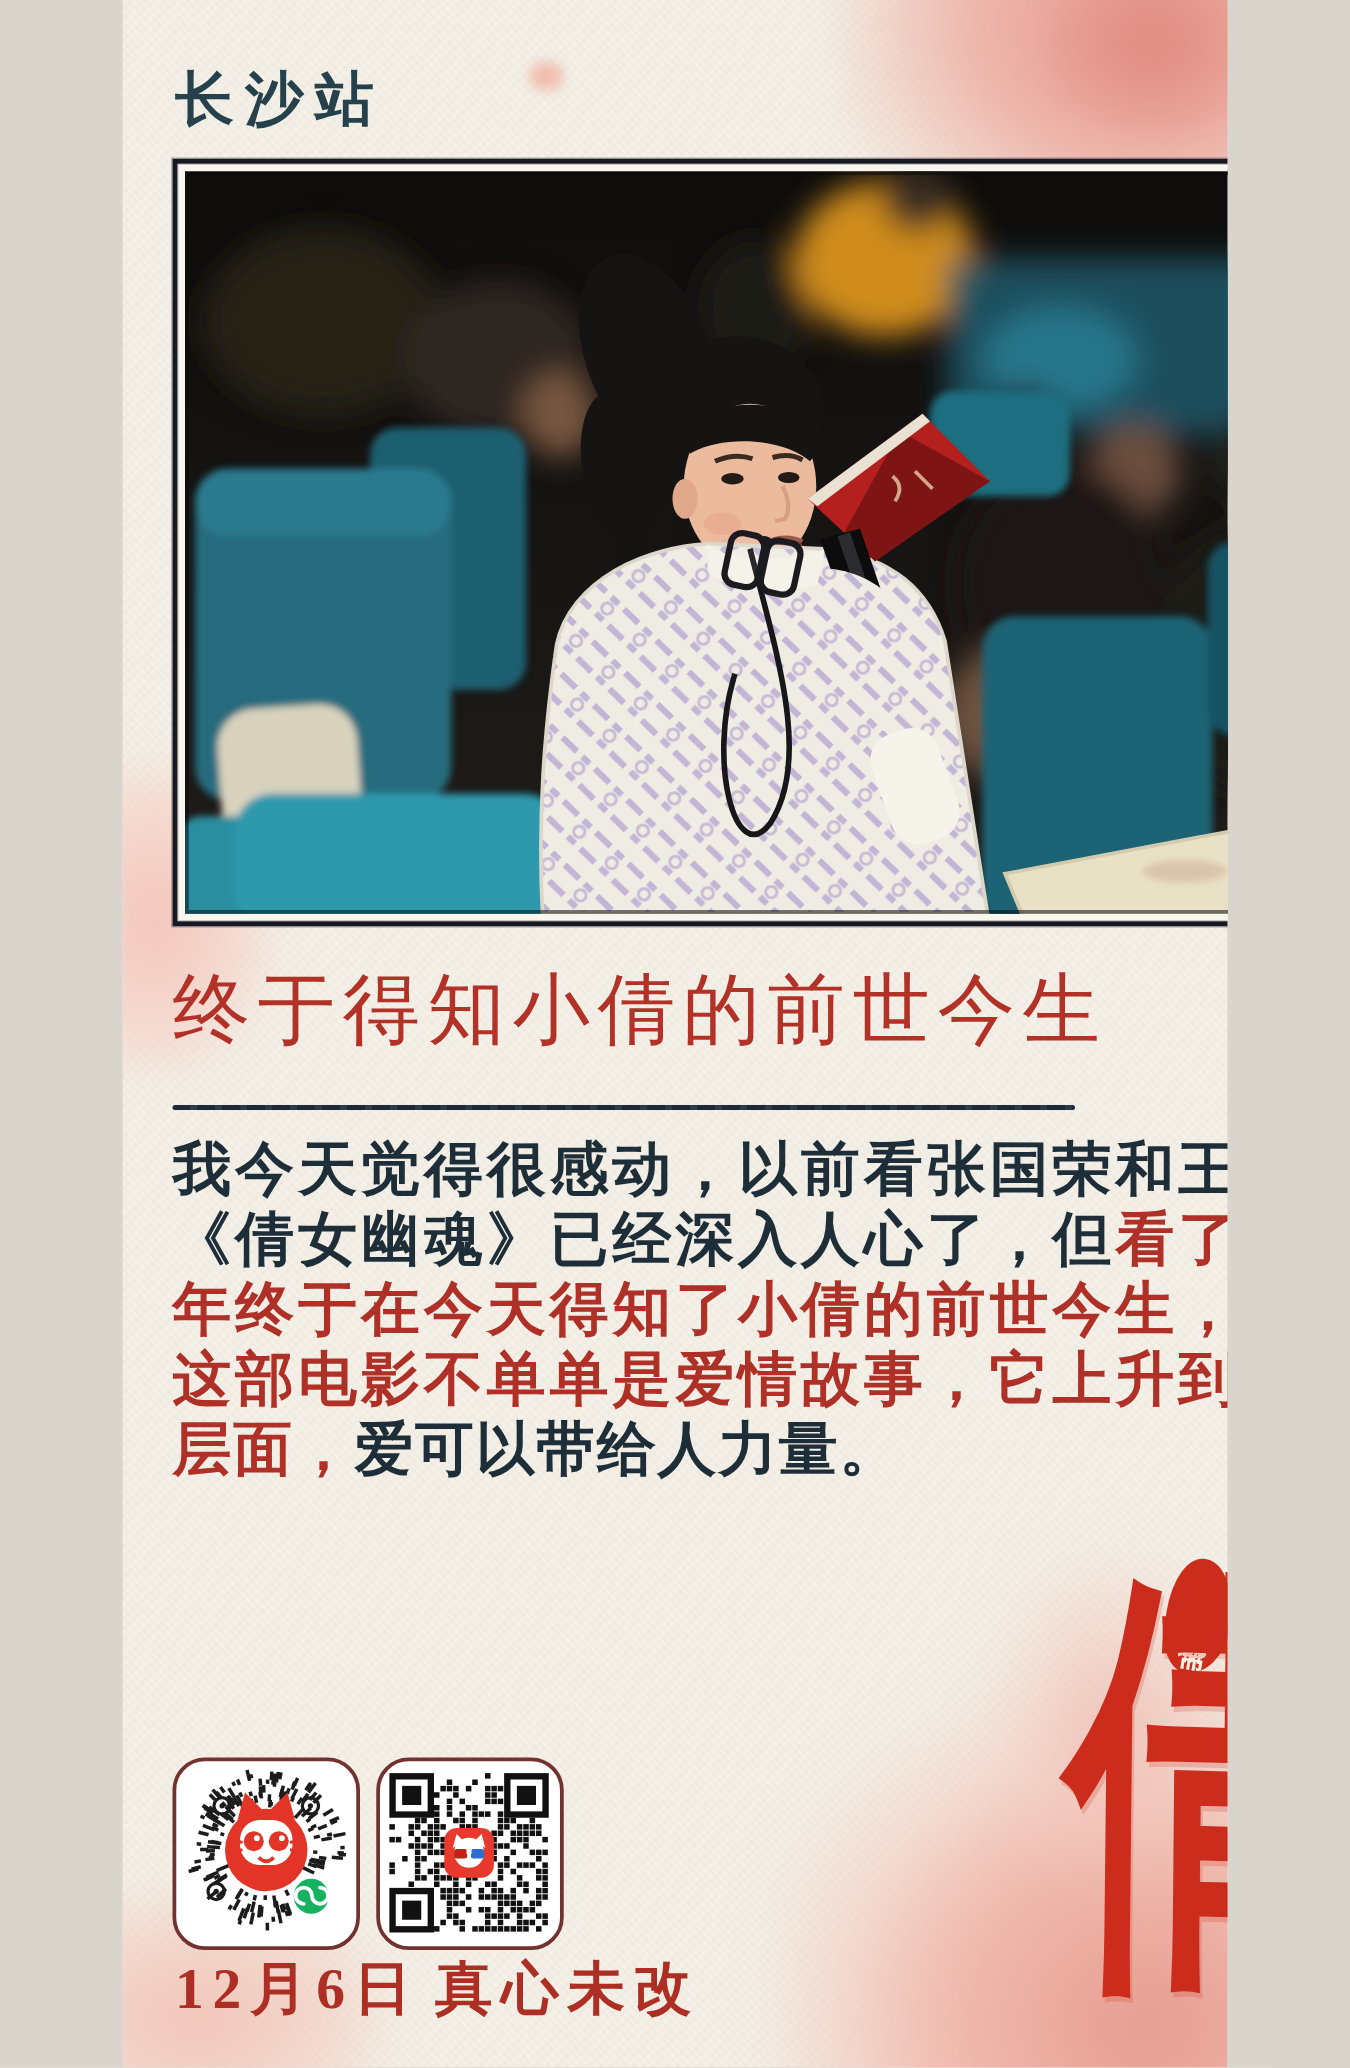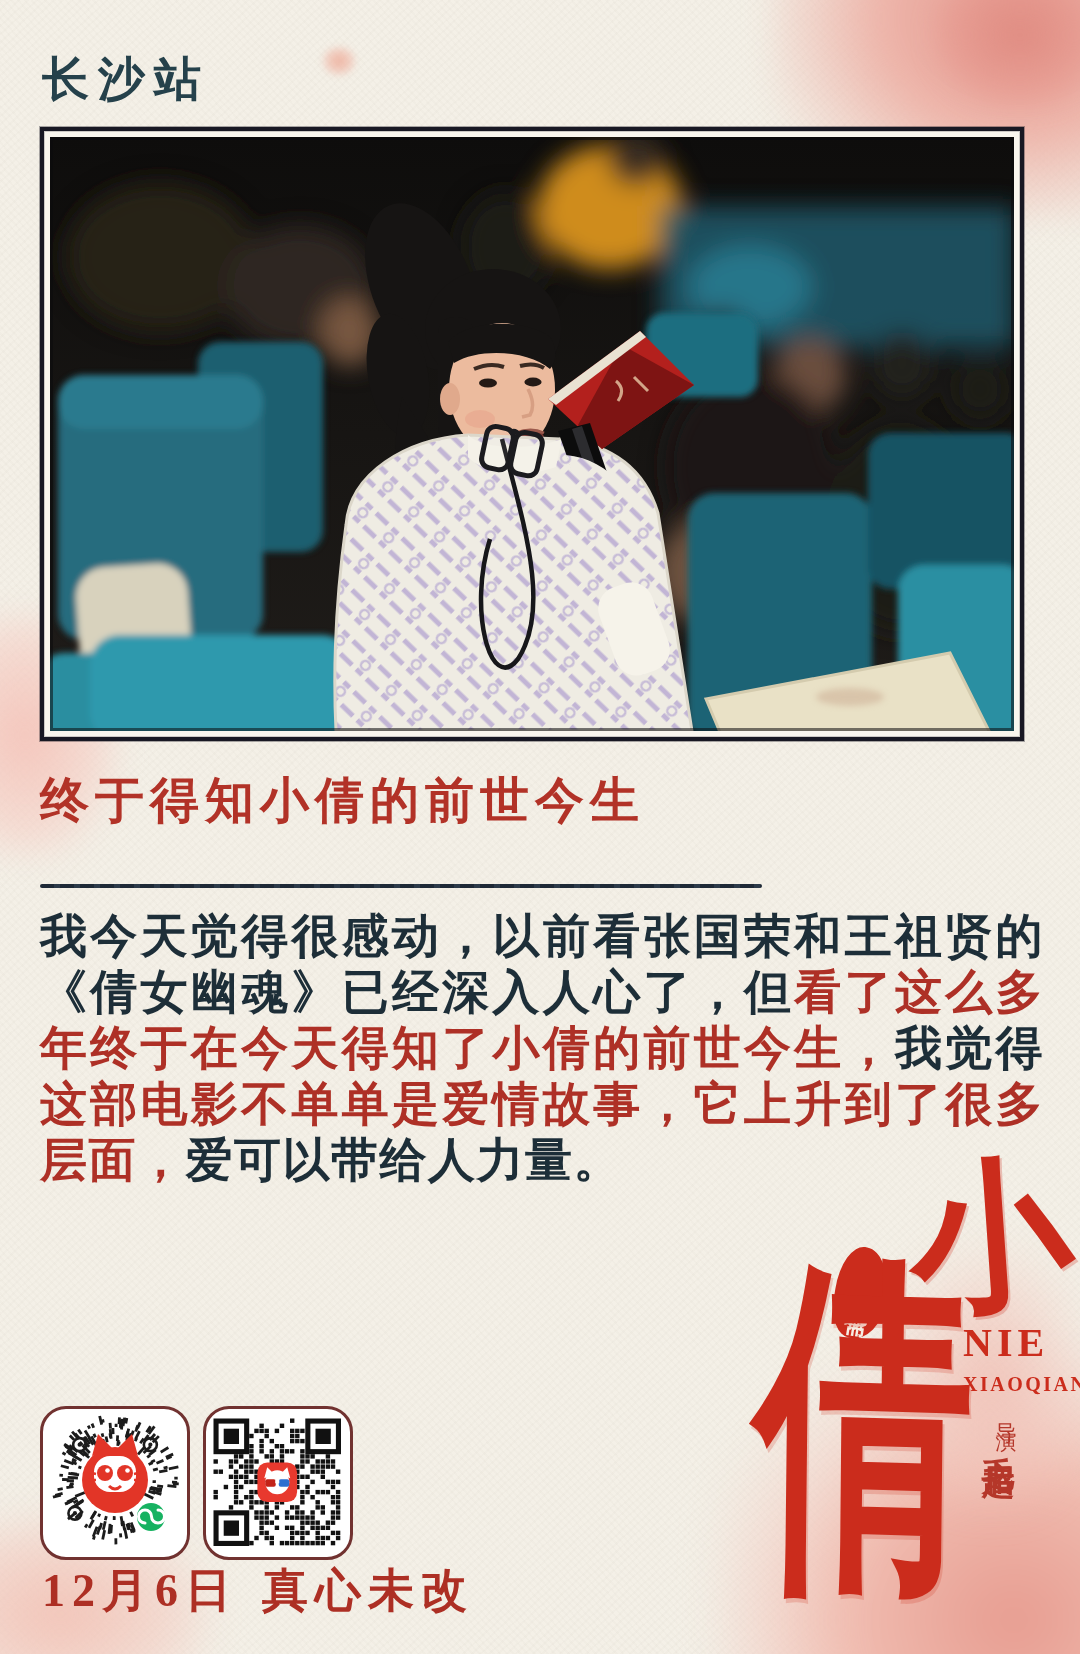--- a/index.html
+++ b/index.html
@@ -1,17 +1,17 @@
 <!DOCTYPE html>
 <html style="--paper: #f4f0e7; --ink-dark: #1d2e38; --accent-red: #ae3026; --headline-red: #b23227; --logo-red: #cb2c1c; --station-ink: #25414b; --date-red: #ad2f24;"><head>
 <meta charset="utf-8">
 <style>
   html,body{margin:0;padding:0;background:#d9d5cc;}
   .poster{
-    position:relative;width:1080px;height:1654px;margin:0 auto;overflow:hidden;
+    position:relative;width:884px;height:1654px;margin:0 auto;overflow:hidden;
     background:
       repeating-linear-gradient(47deg, rgba(90,80,60,.02) 0 2px, rgba(0,0,0,0) 2px 5px),
       repeating-linear-gradient(-43deg, rgba(90,80,60,.018) 0 2px, rgba(0,0,0,0) 2px 6px),
       var(--paper);
     font-family:"Liberation Serif","DejaVu Serif",serif;
   }
   
   .wash{position:absolute;pointer-events:none;filter:blur(14px);}
   .wash-tr{right:-70px;top:-90px;width:380px;height:310px;
     background:radial-gradient(ellipse at 65% 35%, #e59c92 0%, #edb3a8 38%, rgba(238,190,180,.45) 62%, rgba(244,240,232,0) 78%);}
@@ -32,37 +32,37 @@
   .station{position:absolute;left:42px;top:48px;font-size:47px;font-weight:700;
     letter-spacing:9px;color:var(--station-ink);}
 
   
   .photo-card{position:absolute;left:40px;top:127px;margin:0;width:984px;height:614px;
     background:#f9f6ee;border:4px solid #181823;box-shadow:0 0 0 1px rgba(24,24,35,.35), inset 0 0 0 1px rgba(24,24,35,.2);
     padding:6px;box-sizing:border-box;}
   .photo-card svg{display:block;width:964px;height:594px;}
 
   
-  .headline{position:absolute;left:40px;top:772px;margin:0;font-size:49px;font-weight:700;
+  .headline{position:absolute;left:40px;top:772px;margin:0;font-size:62px;font-weight:400;
     letter-spacing:6px;color:var(--headline-red);line-height:1.2;}
   .rule{position:absolute;left:40px;top:884px;width:722px;height:4px;border-radius:2px;
     background:repeating-linear-gradient(90deg,#1e2936 0 14px,#2c3a49 14px 20px);}
   .quote{position:absolute;left:40px;top:908px;width:1004px;margin:0;
     font-size:47px;font-weight:700;line-height:56px;letter-spacing:1.5px;
     text-align:justify;color:var(--ink-dark);}
 
   
   .qr-card{position:absolute;top:1406px;width:150px;height:154px;box-sizing:border-box;
     background:#fff;border:3px solid #713230;border-radius:26px;padding:5px;}
   .qr-left{left:40px;}
   .qr-right{left:203px;}
   .qr-card svg{display:block;width:134px;height:138px;}
   .date-line{position:absolute;left:42px;top:1560px;font-size:46px;font-weight:700;
     letter-spacing:7px;color:var(--date-red);}
-  .date-line .slogan{margin-left:24px;}
+  .date-line .slogan{margin-left:12px;}
 
   
   .logo{position:absolute;left:735px;top:1135px;width:345px;height:519px;color:var(--logo-red);}
   .logo .xiao{position:absolute;left:175px;top:22px;font-size:162px;line-height:1;
     font-weight:900;transform:rotate(-4deg);text-shadow:2px 3px 0 rgba(203,44,27,.25);}
   .logo .seal{position:absolute;left:100px;top:112px;width:52px;height:92px;
     background:var(--logo-red);border-radius:46% 54% 58% 42% / 52% 58% 46% 42%;
     transform:rotate(9deg);display:flex;align-items:center;justify-content:center;}
   .logo .seal span{writing-mode:vertical-rl;color:#f6efe4;font-size:23px;font-weight:700;letter-spacing:4px;}
   .logo .qian{position:absolute;left:22px;top:118px;font-size:330px;line-height:1;font-weight:900;

